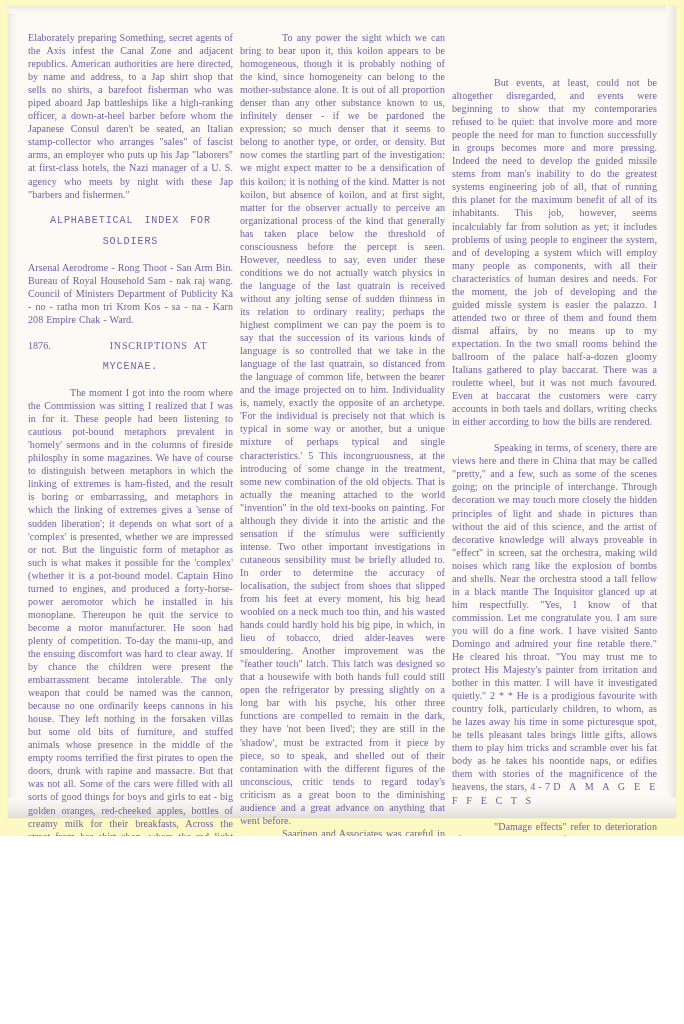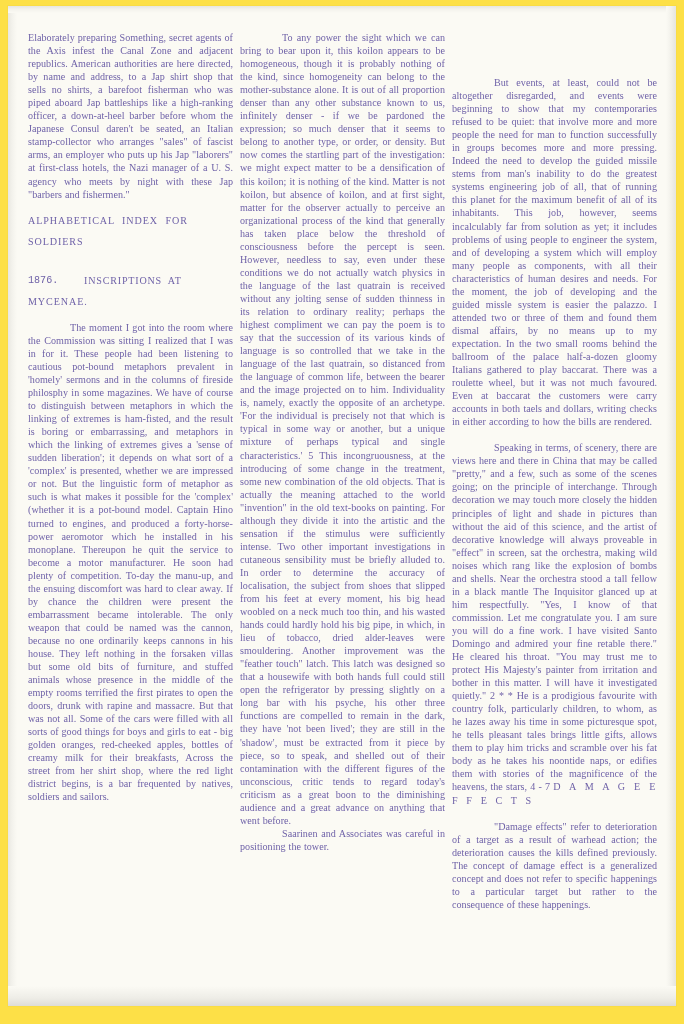--- a/index.html
+++ b/index.html
@@ -6,23 +6,23 @@
     margin: 0;
     padding: 0;
     background: #ffffff;
   }
   body {
     font-family: "Liberation Serif", "DejaVu Serif", serif;
   }
   #page {
     position: relative;
     width: 684px;
-    height: 1024px;
+    height: 836px;
     overflow: hidden;
-    background: #fde047;
+    background: #fef9c3;
   }
   
   #paper {
     position: absolute;
     left: 8px;
     top: 6px;
     right: 8px;
     bottom: 18px;
     background: #fbfaf4;
     box-shadow: 0 0 0 1px rgba(0,0,0,0.015);
@@ -74,34 +74,36 @@
     text-align: justify;
     text-justify: inter-word;
     margin: 0;
     letter-spacing: 0.02px;
     word-spacing: 0.4px;
     -webkit-font-smoothing: antialiased;
   }
   .para { text-indent: 0; }
   .para.indent-lg { text-indent: 42px; }
   .head {
+    text-align: center;
     letter-spacing: 0.9px;
     word-spacing: 4px;
     margin: 13px 0 0 0;
+    font-family: Liberation Mono, monospace;
   }
   .head.sub { margin-top: 8px; }
   .head-row {
     color: #6f62a8;
     font-size: 10.1px;
     line-height: 13.05px;
     display: flex;
     margin: 13px 0 0 0;
   }
-  .head-row .yr { width: 56px; flex: 0 0 56px; font-family: Liberation Mono, monospace; }
-  .head-row .ttl { flex: 1; text-align: left; letter-spacing: 0.8px; word-spacing: 3px; }
+  .head-row .yr { width: 56px; flex: 0 0 56px; }
+  .head-row .ttl { flex: 1; text-align: center; letter-spacing: 0.8px; word-spacing: 3px; }
   .gap-s { height: 13px; }
   .gap-m { height: 13px; }
   .spaced {
     letter-spacing: 1.6px;
     word-spacing: 3px;
   }
 </style>
 </head>
 <body>
 
@@ -116,20 +118,21 @@
   <div id="columns">
 
     <div class="column">
       <p class="para" style="color: rgb(111, 98, 168);">Elaborately preparing Something, secret agents of the Axis infest the Canal Zone and adjacent republics. American authorities are here directed, by name and address, to a Jap shirt shop that sells no shirts, a barefoot fisherman who was piped aboard Jap battleships like a high-ranking officer, a down-at-heel barber before whom the Japanese Consul daren't be seated, an Italian stamp-collector who arranges "sales" of fascist arms, an employer who puts up his Jap "laborers" at first-class hotels, the Nazi manager of a U. S. agency who meets by night with these Jap "barbers and fishermen."</p>
 
       <div class="head" style="color: rgb(111, 98, 168);">ALPHABETICAL  INDEX  FOR</div>
       <div class="head sub" style="color: rgb(111, 98, 168);">SOLDIERS</div>
 
       <div class="gap-s"></div>
 
+      <p class="para" style="color: rgb(111, 98, 168);">Arsenal Aerodrome - Rong Thoot - San Arm Bin.  Bureau of Royal Household Sam - nak raj wang.  Council of Ministers Department of Publicity Ka - no - ratha mon  tri  Krom Kos - sa - na - Karn 208 Empire Chak - Ward.</p>
 
       <div class="head-row" style="color: rgb(111, 98, 168);">
         <span class="yr">1876.</span>
         <span class="ttl">INSCRIPTIONS  AT</span>
       </div>
       <div class="head sub" style="color: rgb(111, 98, 168);">MYCENAE.</div>
 
       <div class="gap-s"></div>
 
       <p class="para indent-lg" style="color: rgb(111, 98, 168);">The moment I got into the room where the Commission was sitting I realized that I was in for it.  These people had been listening to cautious pot-bound metaphors prevalent in 'homely' sermons and in the columns of fireside philosphy in some magazines. We have of course to distinguish between metaphors in which the linking of extremes is ham-fisted, and the result is boring or embarrassing, and metaphors in which the linking of extremes gives a 'sense of sudden liberation'; it depends on what sort of a 'complex' is presented, whether we are impressed or not.  But the linguistic form of metaphor as such is what makes it possible for the 'complex' (whether it is a pot-bound model. Captain Hino turned to engines, and produced a forty-horse-power aeromotor which he installed in his monoplane.  Thereupon he quit the service to become a motor manufacturer.  He soon had plenty of competition.  To-day the manu-up, and the ensuing discomfort was hard to clear away.  If by chance the children were present the embarrassment became intolerable.  The only weapon that could be named was the cannon, because no one ordinarily keeps cannons in his house.  They left nothing in the forsaken villas but some old bits of furniture, and stuffed animals whose presence in the middle of the empty rooms terrified the first pirates to open the doors, drunk with rapine and massacre.  But that was not all.  Some of the cars were filled with all sorts of good things for boys and girls to eat - big golden oranges, red-cheeked apples, bottles of creamy milk for their breakfasts,  Across the street from her shirt shop, where the red light district begins, is a bar frequented by natives, soldiers and sailors.</p>

